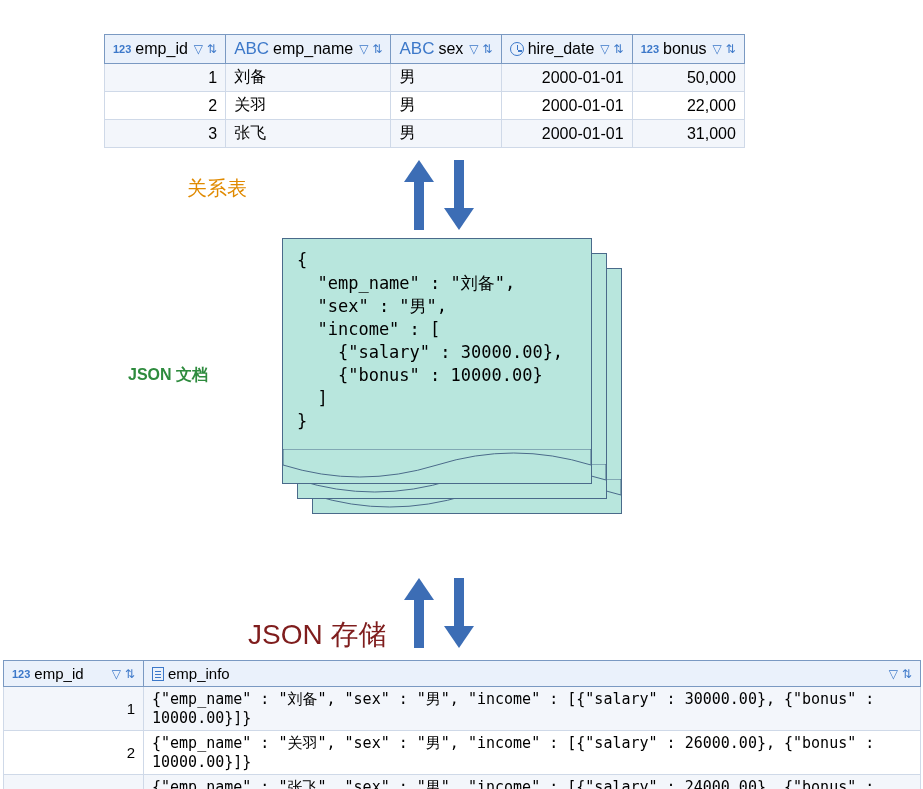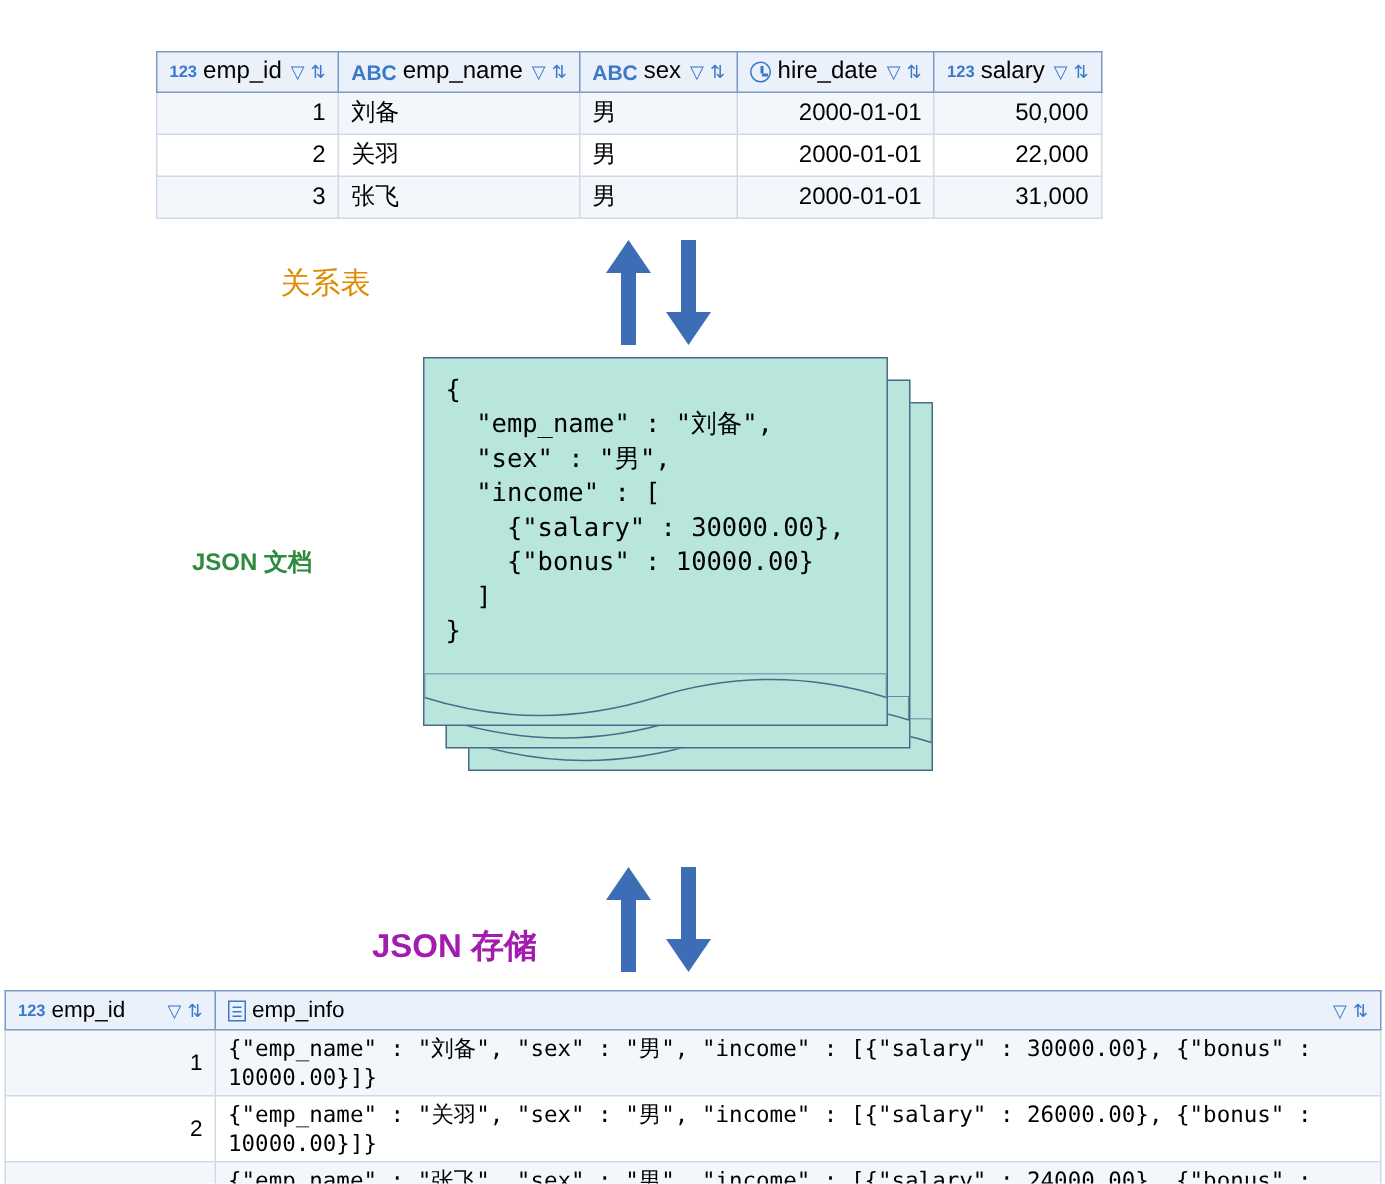--- a/index.html
+++ b/index.html
@@ -43,33 +43,33 @@
   }
   .th-inner {
     display: flex;
     align-items: center;
     gap: 6px;
     justify-content: space-between;
   }
   .th-left { display: flex; align-items: center; gap: 4px; }
   .th-ctrl { display: flex; align-items: center; gap: 4px; }
   .pre123 { color: #3c78c9; font-size: 11px; font-weight: bold; }
-  .preABC { color: #3c78c9; font-size: 14px; font-weight: bold; }
+  .preABC { color: #3c78c9; font-size: 17px; font-weight: normal; }
   .funnel { color: #3c78c9; font-size: 12px; }
   .updn { color: #3c78c9; font-size: 12px; }
   .num { text-align: right; }
   
   .table1 { position: absolute; left: 104px; top: 4px; }
   .table2 { position: absolute; left: 3px; top: 630px; width: 918px; }
   .table2 th, .table2 td { font-size: 15px; }
   .table2 td.json { font-family: Consolas, monospace; font-size: 15px; }
   
   .label-relational { position: absolute; left: 187px; top: 145px; color: #e08a00; font-weight: normal; font-size: 20px; }
   .label-jsondoc { position: absolute; left: 128px; top: 335px; color: #2e8b3e; font-weight: bold; font-size: 16px; }
-  .label-jsonstore { position: absolute; left: 248px; top: 586px; color: #a21caf; font-weight: bold; font-size: 22px; }
+  .label-jsonstore { position: absolute; left: 248px; top: 586px; color: #7f1d1d; font-weight: normal; font-size: 28px; }
   
   .doc-stack {
     position: absolute;
     left: 282px; top: 208px;
     width: 340px; height: 300px;
   }
   .doc {
     position: absolute;
     width: 310px;
     background: #b8e6dd;
@@ -191,21 +191,21 @@
         <span class="th-ctrl">
                 <span class="funnel">▽</span>
                 <span class="updn">⇅</span>
               </span>
       </div>
           </th>
       <th>
             <div class="th-inner">
         <span class="th-left">
                 <span class="pre123">123</span>
-                <span>salary</span>
+                <span>bonus</span>
               </span>
         <span class="th-ctrl">
                 <span class="funnel">▽</span>
                 <span class="updn">⇅</span>
               </span>
       </div>
           </th>
     </tr>
   </thead>
   <tbody>

